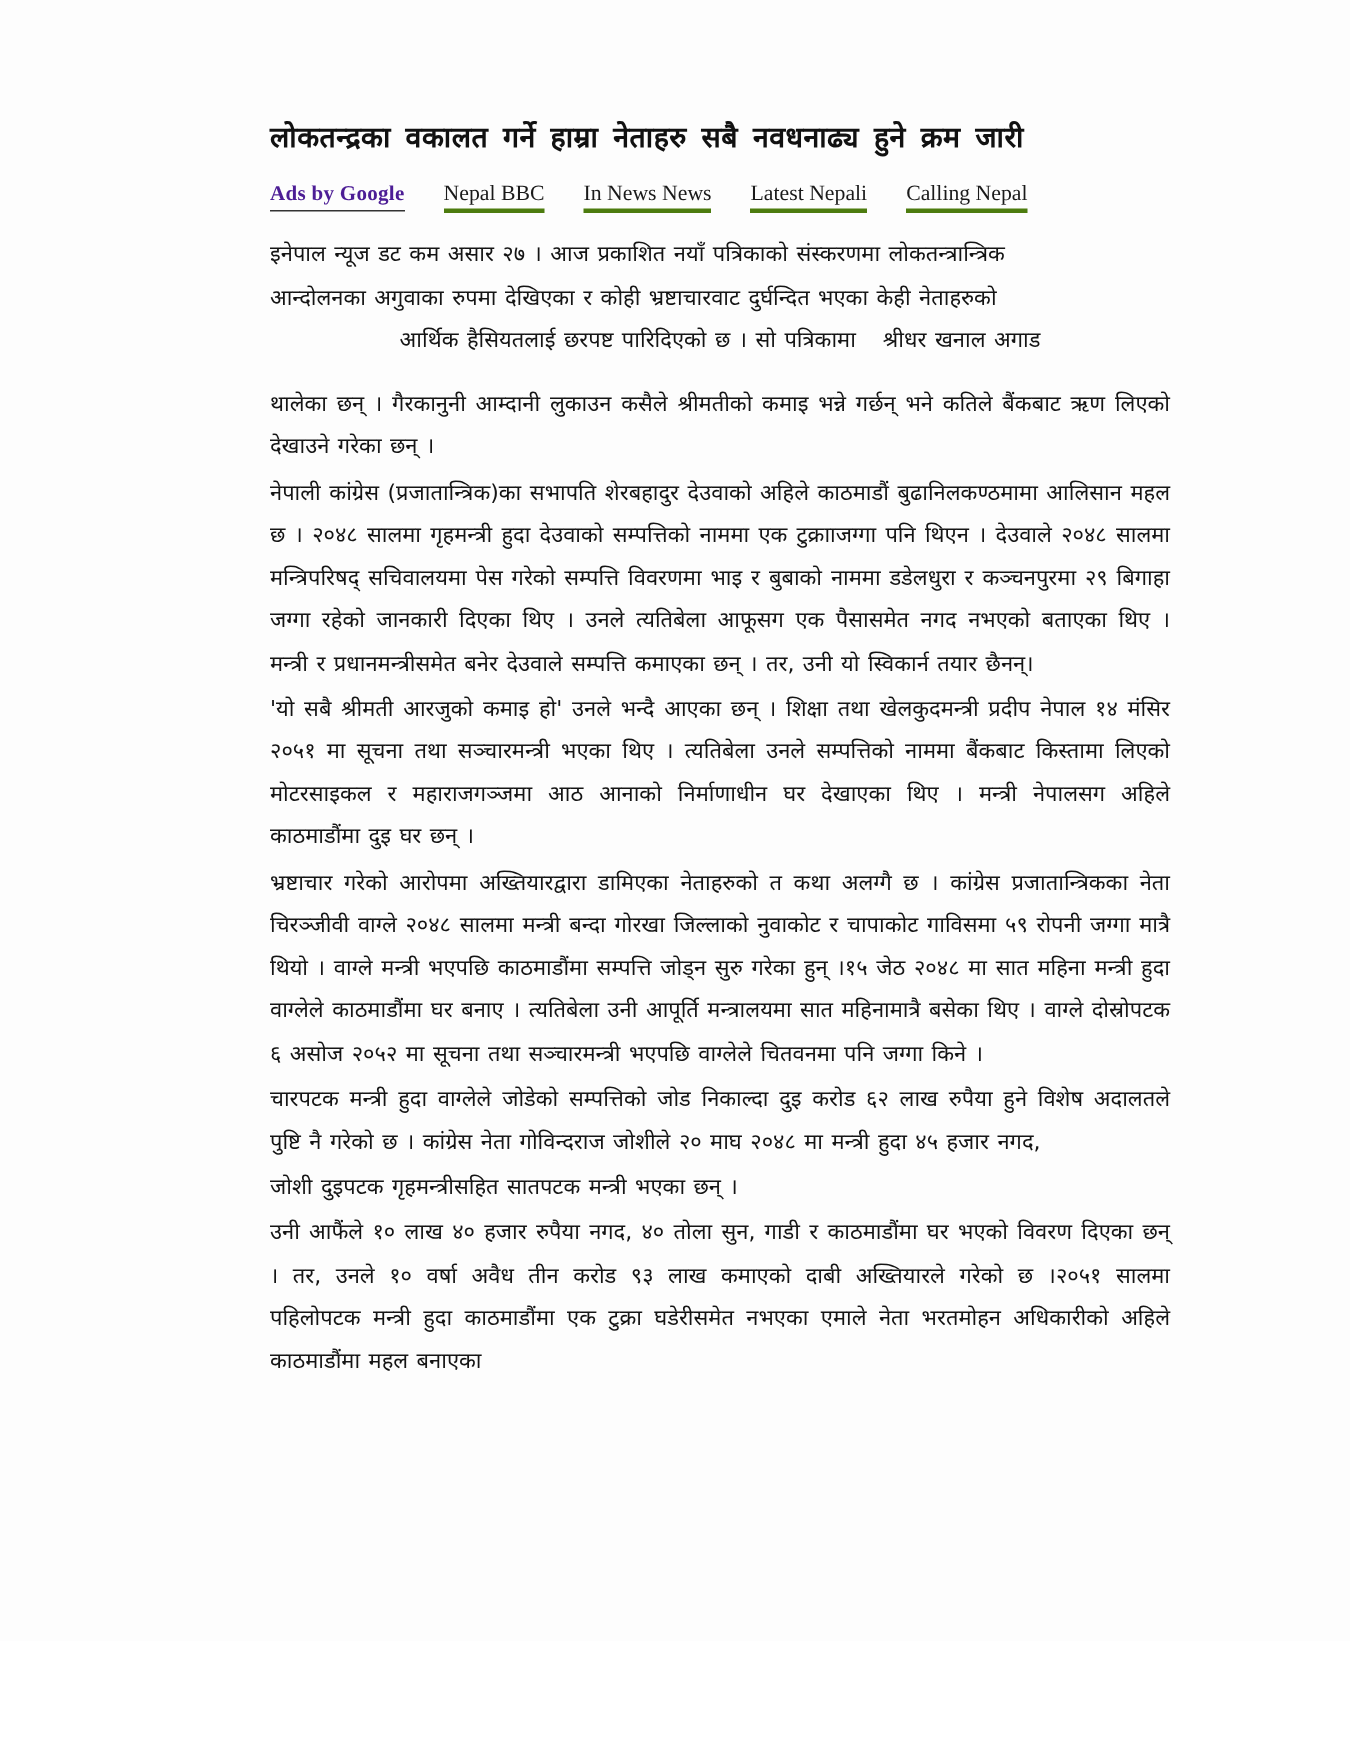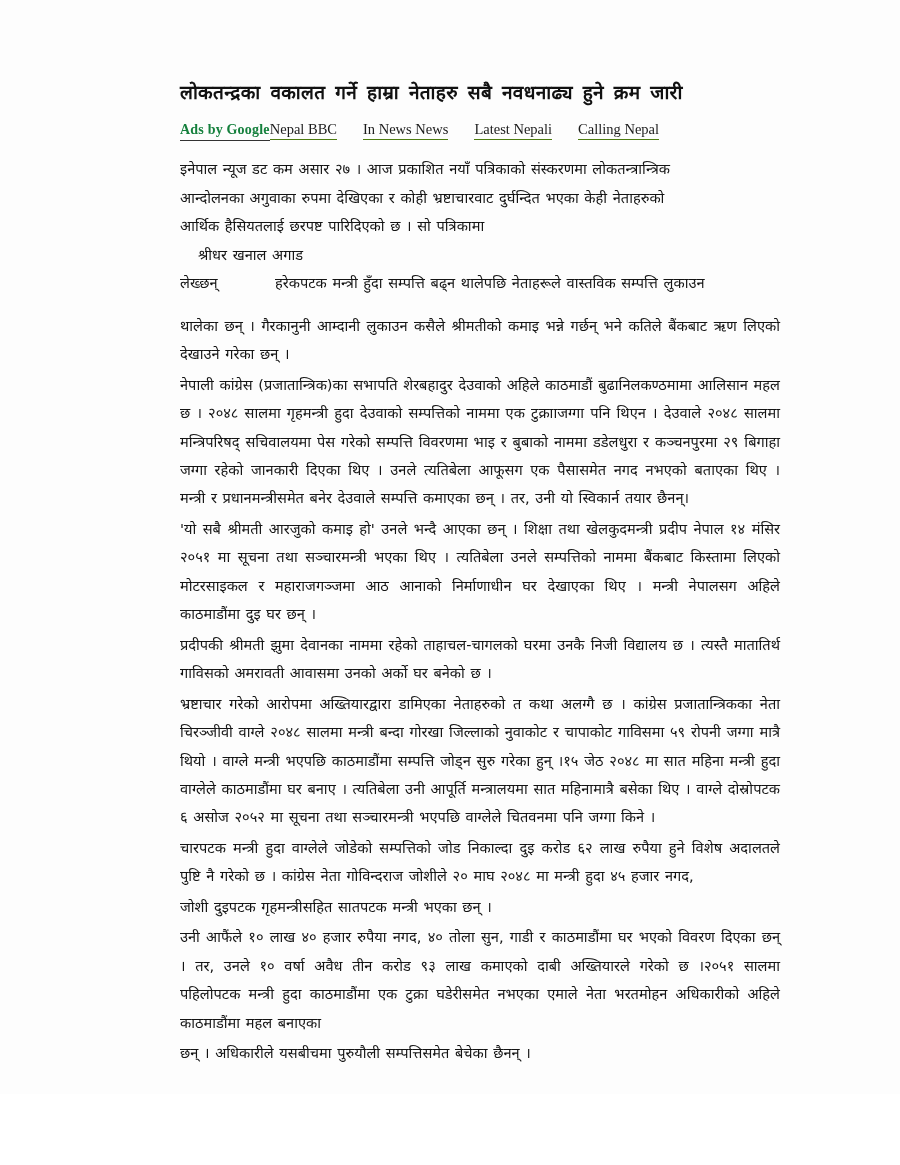--- a/index.html
+++ b/index.html
@@ -40,32 +40,33 @@
   .ads-row {
     display: flex;
     align-items: baseline;
     margin-top: 14px;
     margin-bottom: 8px;
     font-family: "Liberation Serif", serif;
   }
   .ads-label {
     font-size: 14px;
     font-weight: bold;
-    color: #15803d;
+    color: #4c1d95;
     white-space: nowrap;
     padding-bottom: 2px;
     border-bottom: 1px solid #333;
+    margin-right: 26px;
     letter-spacing: 0.2px;
   }
   .ads-link {
     font-size: 14.5px;
     color: #1a1a1a;
     white-space: nowrap;
     margin-right: 26px;
-    border-bottom: 1px solid #4d7c0f;
+    border-bottom: 3px solid #4d7c0f;
     padding-bottom: 1px;
     text-decoration: none;
     cursor: pointer;
   }
   .ads-link:last-child { margin-right: 17px; }
 
   .body-block {
     margin-top: 14px;
     font-size: 14.6px;
     line-height: 1.95;
@@ -78,21 +79,20 @@
   }
   .lead {
     margin-bottom: 10px;
   }
   .gap-wide { display: inline-block; width: 46px; }
   .lastline { margin-top: 14px; }
   .lead-line { display: block; }
   .lead-line.with-right {
     display: flex;
     justify-content: center;
-    flex-direction: column;
   }
   .rightcol {
     white-space: nowrap;
     padding-left: 18px;
   }
 </style>
 </head>
 <body>
 
 <div class="page">
@@ -108,33 +108,26 @@
       <a class="ads-link">Calling Nepal</a>
     </div>
 
     <div class="body-block lead">
       <span class="lead-line">इनेपाल न्यूज डट कम असार २७ । आज प्रकाशित नयाँ पत्रिकाको संस्करणमा लोकतन्त्रान्त्रिक</span>
       <span class="lead-line">आन्दोलनका अगुवाका रुपमा देखिएका र कोही भ्रष्टाचारवाट दुर्घन्दित भएका केही नेताहरुको</span>
       <div class="lead-line with-right">
         <span>आर्थिक हैसियतलाई छरपष्ट पारिदिएको छ । सो पत्रिकामा</span>
         <span class="rightcol">श्रीधर खनाल अगाड</span>
       </div>
-      <div class="lead-line">
-        <span>लेख्छन्</span>
-        <span class="gap-wide"></span>
-        <span>हरेकपटक मन्त्री हुँदा सम्पत्ति बढ्न थालेपछि नेताहरूले वास्तविक सम्पत्ति लुकाउन</span>
-      </div>
     </div>
 
     <div class="body-block">
       <p>थालेका छन् । गैरकानुनी आम्दानी लुकाउन कसैले श्रीमतीको कमाइ भन्ने गर्छन् भने कतिले बैंकबाट ऋण लिएको देखाउने गरेका छन् ।</p>
       <p>नेपाली कांग्रेस (प्रजातान्त्रिक)का सभापति शेरबहादुर देउवाको अहिले काठमाडौं बुढानिलकण्ठमामा आलिसान महल छ । २०४८ सालमा गृहमन्त्री हुदा देउवाको सम्पत्तिको नाममा एक टुक्रााजग्गा पनि थिएन । देउवाले २०४८ सालमा मन्त्रिपरिषद् सचिवालयमा पेस गरेको सम्पत्ति विवरणमा भाइ र बुबाको नाममा डडेलधुरा र कञ्चनपुरमा २९ बिगाहा जग्गा रहेको जानकारी दिएका थिए । उनले त्यतिबेला आफूसग एक पैसासमेत नगद नभएको बताएका थिए । मन्त्री र प्रधानमन्त्रीसमेत बनेर देउवाले सम्पत्ति कमाएका छन् । तर, उनी यो स्विकार्न तयार छैनन्।</p>
       <p>'यो सबै श्रीमती आरजुको कमाइ हो' उनले भन्दै आएका छन् । शिक्षा तथा खेलकुदमन्त्री प्रदीप नेपाल १४ मंसिर २०५१ मा सूचना तथा सञ्चारमन्त्री भएका थिए । त्यतिबेला उनले सम्पत्तिको नाममा बैंकबाट किस्तामा लिएको मोटरसाइकल र महाराजगञ्जमा आठ आनाको निर्माणाधीन घर देखाएका थिए । मन्त्री नेपालसग अहिले काठमाडौंमा दुइ घर छन् ।</p>
-      <p>प्रदीपकी श्रीमती झुमा देवानका नाममा रहेको  ताहाचल-चागलको घरमा उनकै निजी विद्यालय छ । त्यस्तै मातातिर्थ गाविसको अमरावती आवासमा उनको अर्को घर बनेको छ ।</p>
       <p>भ्रष्टाचार गरेको आरोपमा अख्तियारद्वारा डामिएका नेताहरुको त कथा अलग्गै छ । कांग्रेस प्रजातान्त्रिकका नेता चिरञ्जीवी वाग्ले २०४८ सालमा मन्त्री बन्दा गोरखा जिल्लाको नुवाकोट र चापाकोट गाविसमा ५९ रोपनी जग्गा मात्रै थियो । वाग्ले मन्त्री भएपछि काठमाडौंमा सम्पत्ति जोड्न सुरु गरेका हुन् ।१५ जेठ २०४८ मा सात महिना मन्त्री हुदा वाग्लेले काठमाडौंमा घर बनाए । त्यतिबेला उनी आपूर्ति मन्त्रालयमा सात महिनामात्रै बसेका थिए । वाग्ले दोस्रोपटक ६ असोज २०५२ मा सूचना तथा सञ्चारमन्त्री भएपछि वाग्लेले चितवनमा पनि जग्गा किने ।</p>
       <p>चारपटक मन्त्री हुदा वाग्लेले जोडेको सम्पत्तिको जोड निकाल्दा दुइ करोड ६२ लाख रुपैया हुने विशेष अदालतले पुष्टि नै गरेको छ । कांग्रेस नेता गोविन्दराज जोशीले २० माघ २०४८ मा मन्त्री हुदा ४५ हजार नगद,</p>
       <p>जोशी दुइपटक गृहमन्त्रीसहित सातपटक मन्त्री भएका छन् ।</p>
       <p>उनी आफैंले १० लाख ४० हजार रुपैया नगद,  ४० तोला सुन, गाडी र काठमाडौंमा घर भएको विवरण दिएका छन् । तर, उनले १० वर्षा अवैध तीन करोड ९३ लाख कमाएको दाबी अख्तियारले गरेको छ ।२०५१ सालमा पहिलोपटक मन्त्री हुदा काठमाडौंमा एक टुक्रा घडेरीसमेत नभएका एमाले नेता भरतमोहन अधिकारीको अहिले काठमाडौंमा महल बनाएका</p>
-      <p class="lastline">छन् । अधिकारीले यसबीचमा पुरुयौली सम्पत्तिसमेत बेचेका छैनन् ।</p>
     </div>
 
   </div>
 </div>
 
 </body></html>

